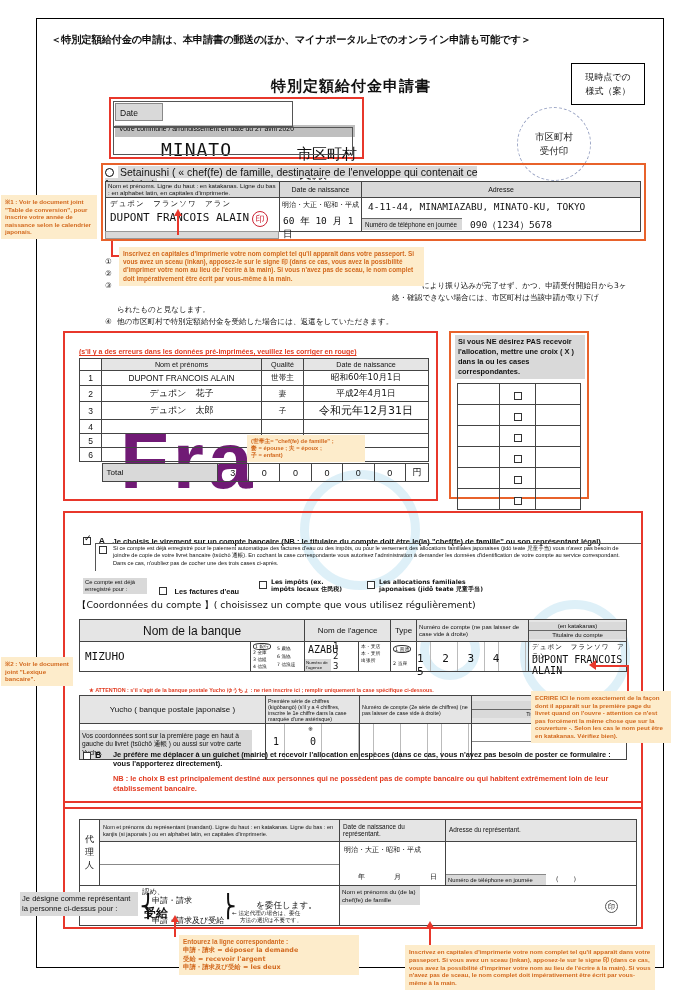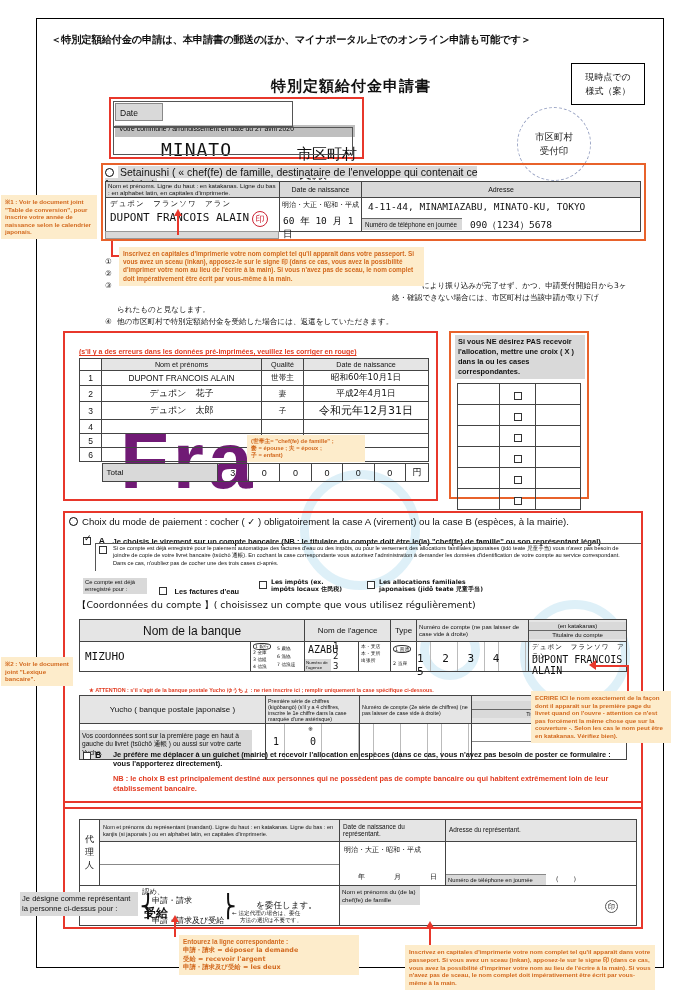--- a/index.html
+++ b/index.html
@@ -250,23 +250,20 @@
     <tr>
             <td style="height:16px;"></td>
             <td style="text-align:center;"><span class="chk"></span></td>
             <td></td>
           </tr>
   </tbody>
       </table>
 
   <div class="abs redframe" style="left:26px;top:492px;width:580px;height:298px;"></div>
 
-  <div class="abs sec-title" style="left:32px;top:496px;width:570px;">
-    <span class="circleO"></span><span style="font-size:9.6px;">Choix du mode de paiement : cocher ( ✓ ) obligatoirement la case A (virement) ou la case B (espèces, à la mairie).</span>
-  </div>
 
   <div class="abs" style="left:46px;top:511px;width:560px;">
     <span class="chk" style="background:#fff;position:relative;">
       <span style="position:absolute;left:0px;top:-5px;font-size:9px;color:#111;">✓</span>
     </span>
     <span style="font-weight:bold;font-size:9.2px;margin:0 3px;">A</span>
     <span style="font-weight:bold;font-size:7.6px;">Je choisis le virement sur un compte bancaire (NB : le titulaire du compte doit être le(la) "chef(fe) de famille" ou son représentant légal).</span>
   </div>
 
   <div class="abs" style="left:58px;top:524px;width:546px;border-left:1px solid #555;border-top:1px solid #555;height:28px;border-right:none;border-bottom:none;"></div>

